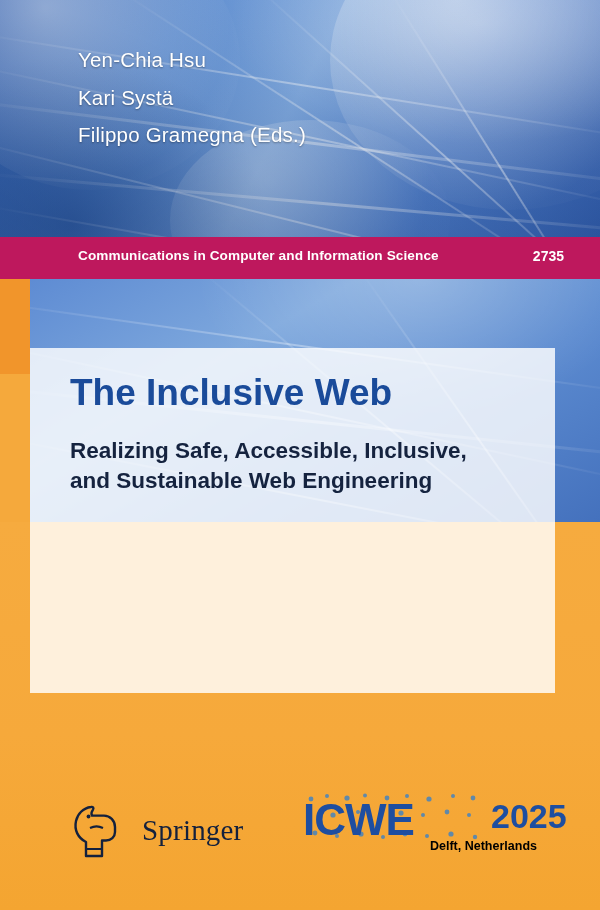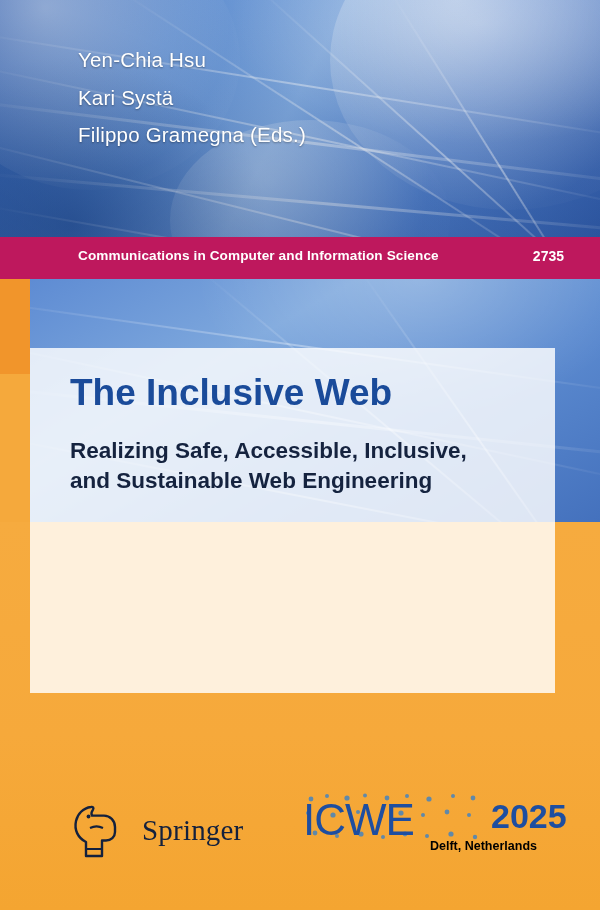--- a/index.html
+++ b/index.html
@@ -131,21 +131,21 @@
     font-size:29px; color:#14213d; letter-spacing:0.2px;
     font-family:"Liberation Serif", serif;
   }
 
   
   .icwe {
     position:absolute; left:303px; top:793px; width:255px; height:70px;
   }
   .icwe .icwe-text {
     position:absolute; left:0; top:2px;
-    font-size:44px; font-weight:normal; color:#1e4ea0;
+    font-size:44px; font-weight:bold; color:#1e4ea0;
     letter-spacing:-1px;
   }
   .icwe .year {
     position:absolute; left:188px; top:4px;
     font-size:34px; font-weight:bold; color:#1e4ea0;
   }
   .icwe .place {
     position:absolute; left:127px; top:46px;
     font-size:12.5px; font-weight:bold; color:#000000;
   }

